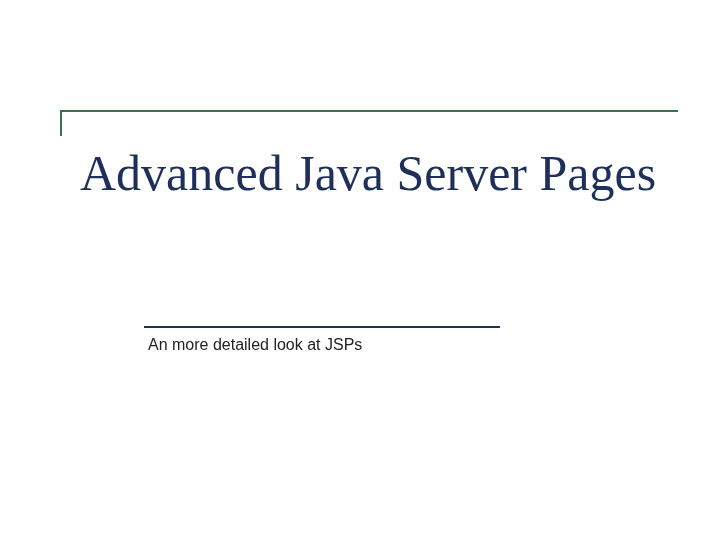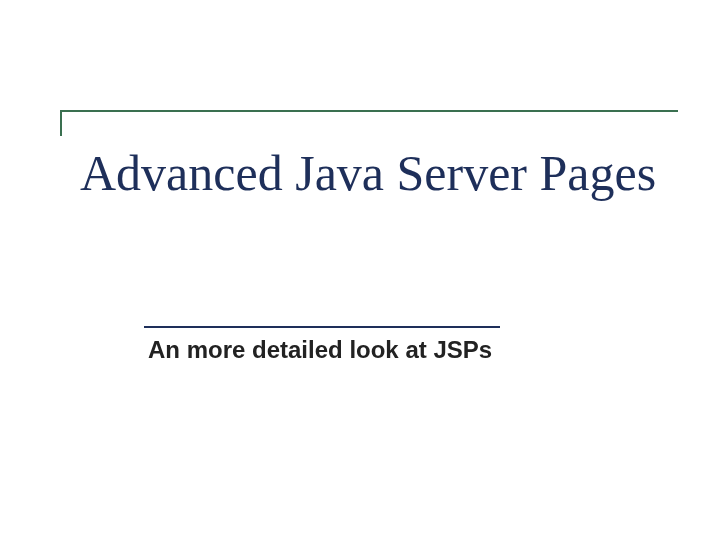--- a/index.html
+++ b/index.html
@@ -39,22 +39,22 @@
       left: 120px;
       width: 356px;
       height: 2px;
       background: #1e2f5a;
     }
     .subtitle {
       position: absolute;
       top: 312px;
       left: 124px;
       font-family: Arial, Helvetica, sans-serif;
-      font-size: 24px;
-      font-weight: bold;
+      font-size: 16px;
+      font-weight: normal;
       color: #222222;
     }
   </style>
 </head>
 <body>
 
 <div class="accent-corner"></div>
 
 <h1 class="title">Advanced Java Server Pages</h1>
 

